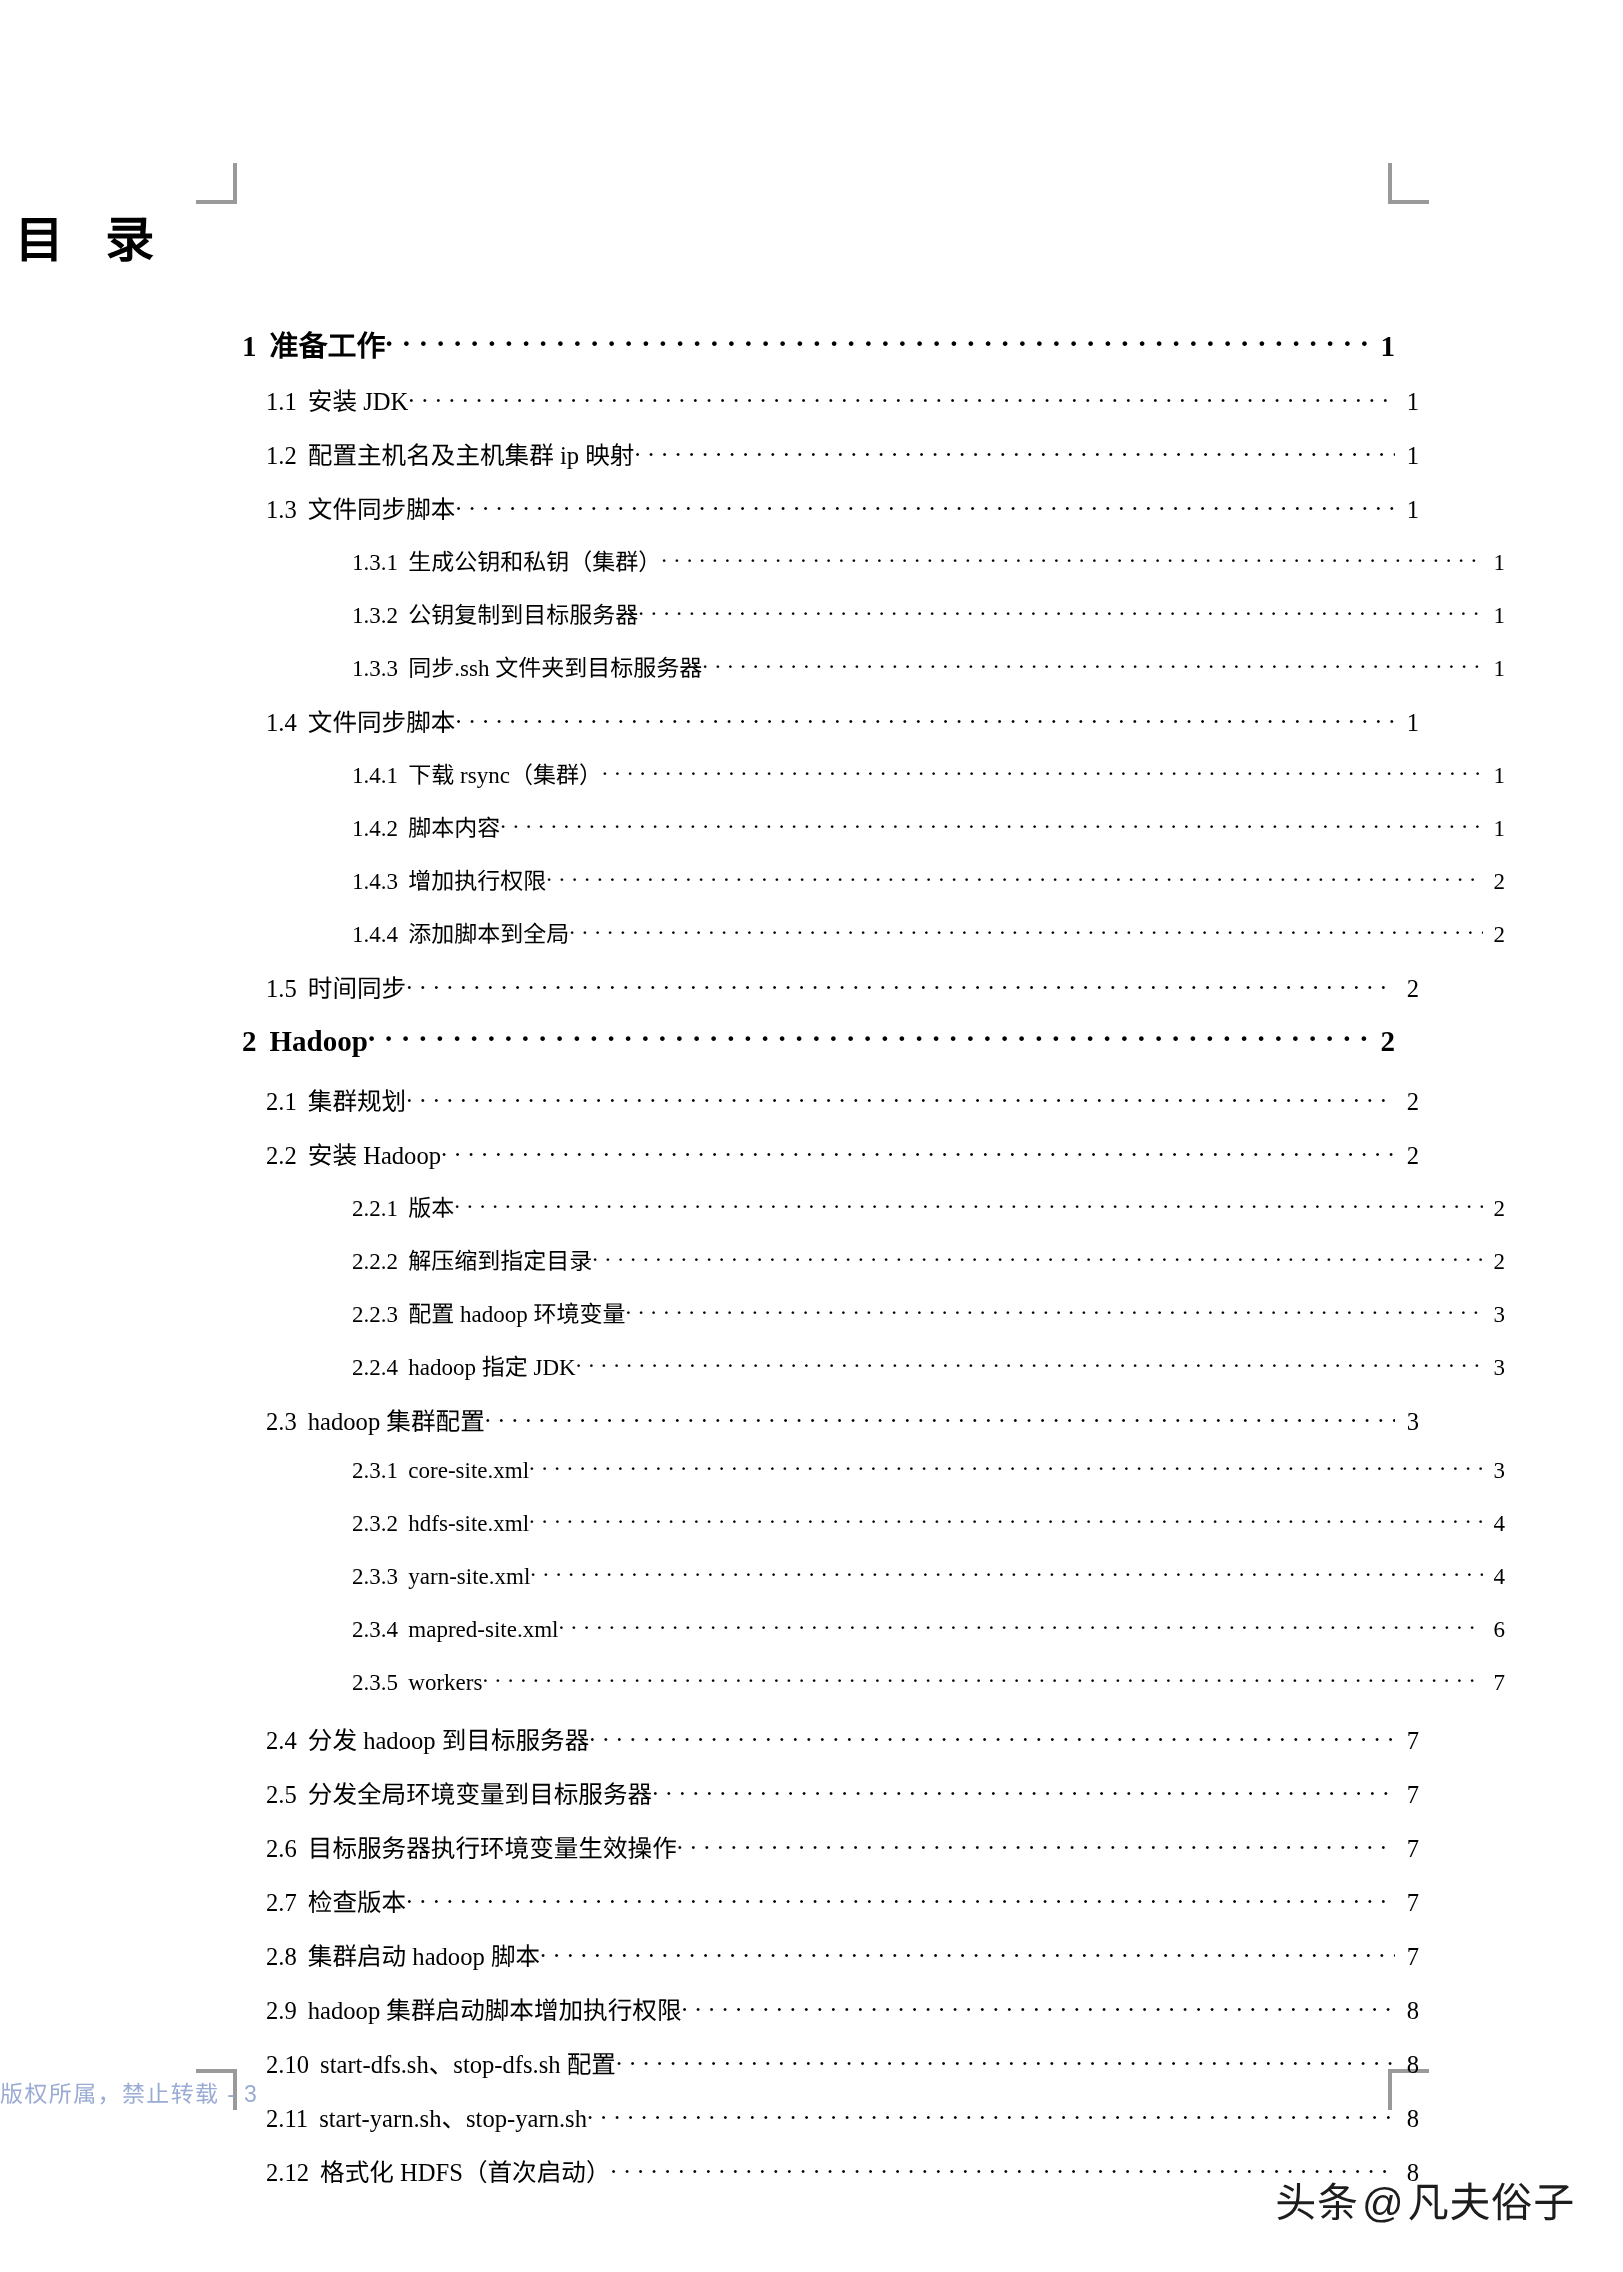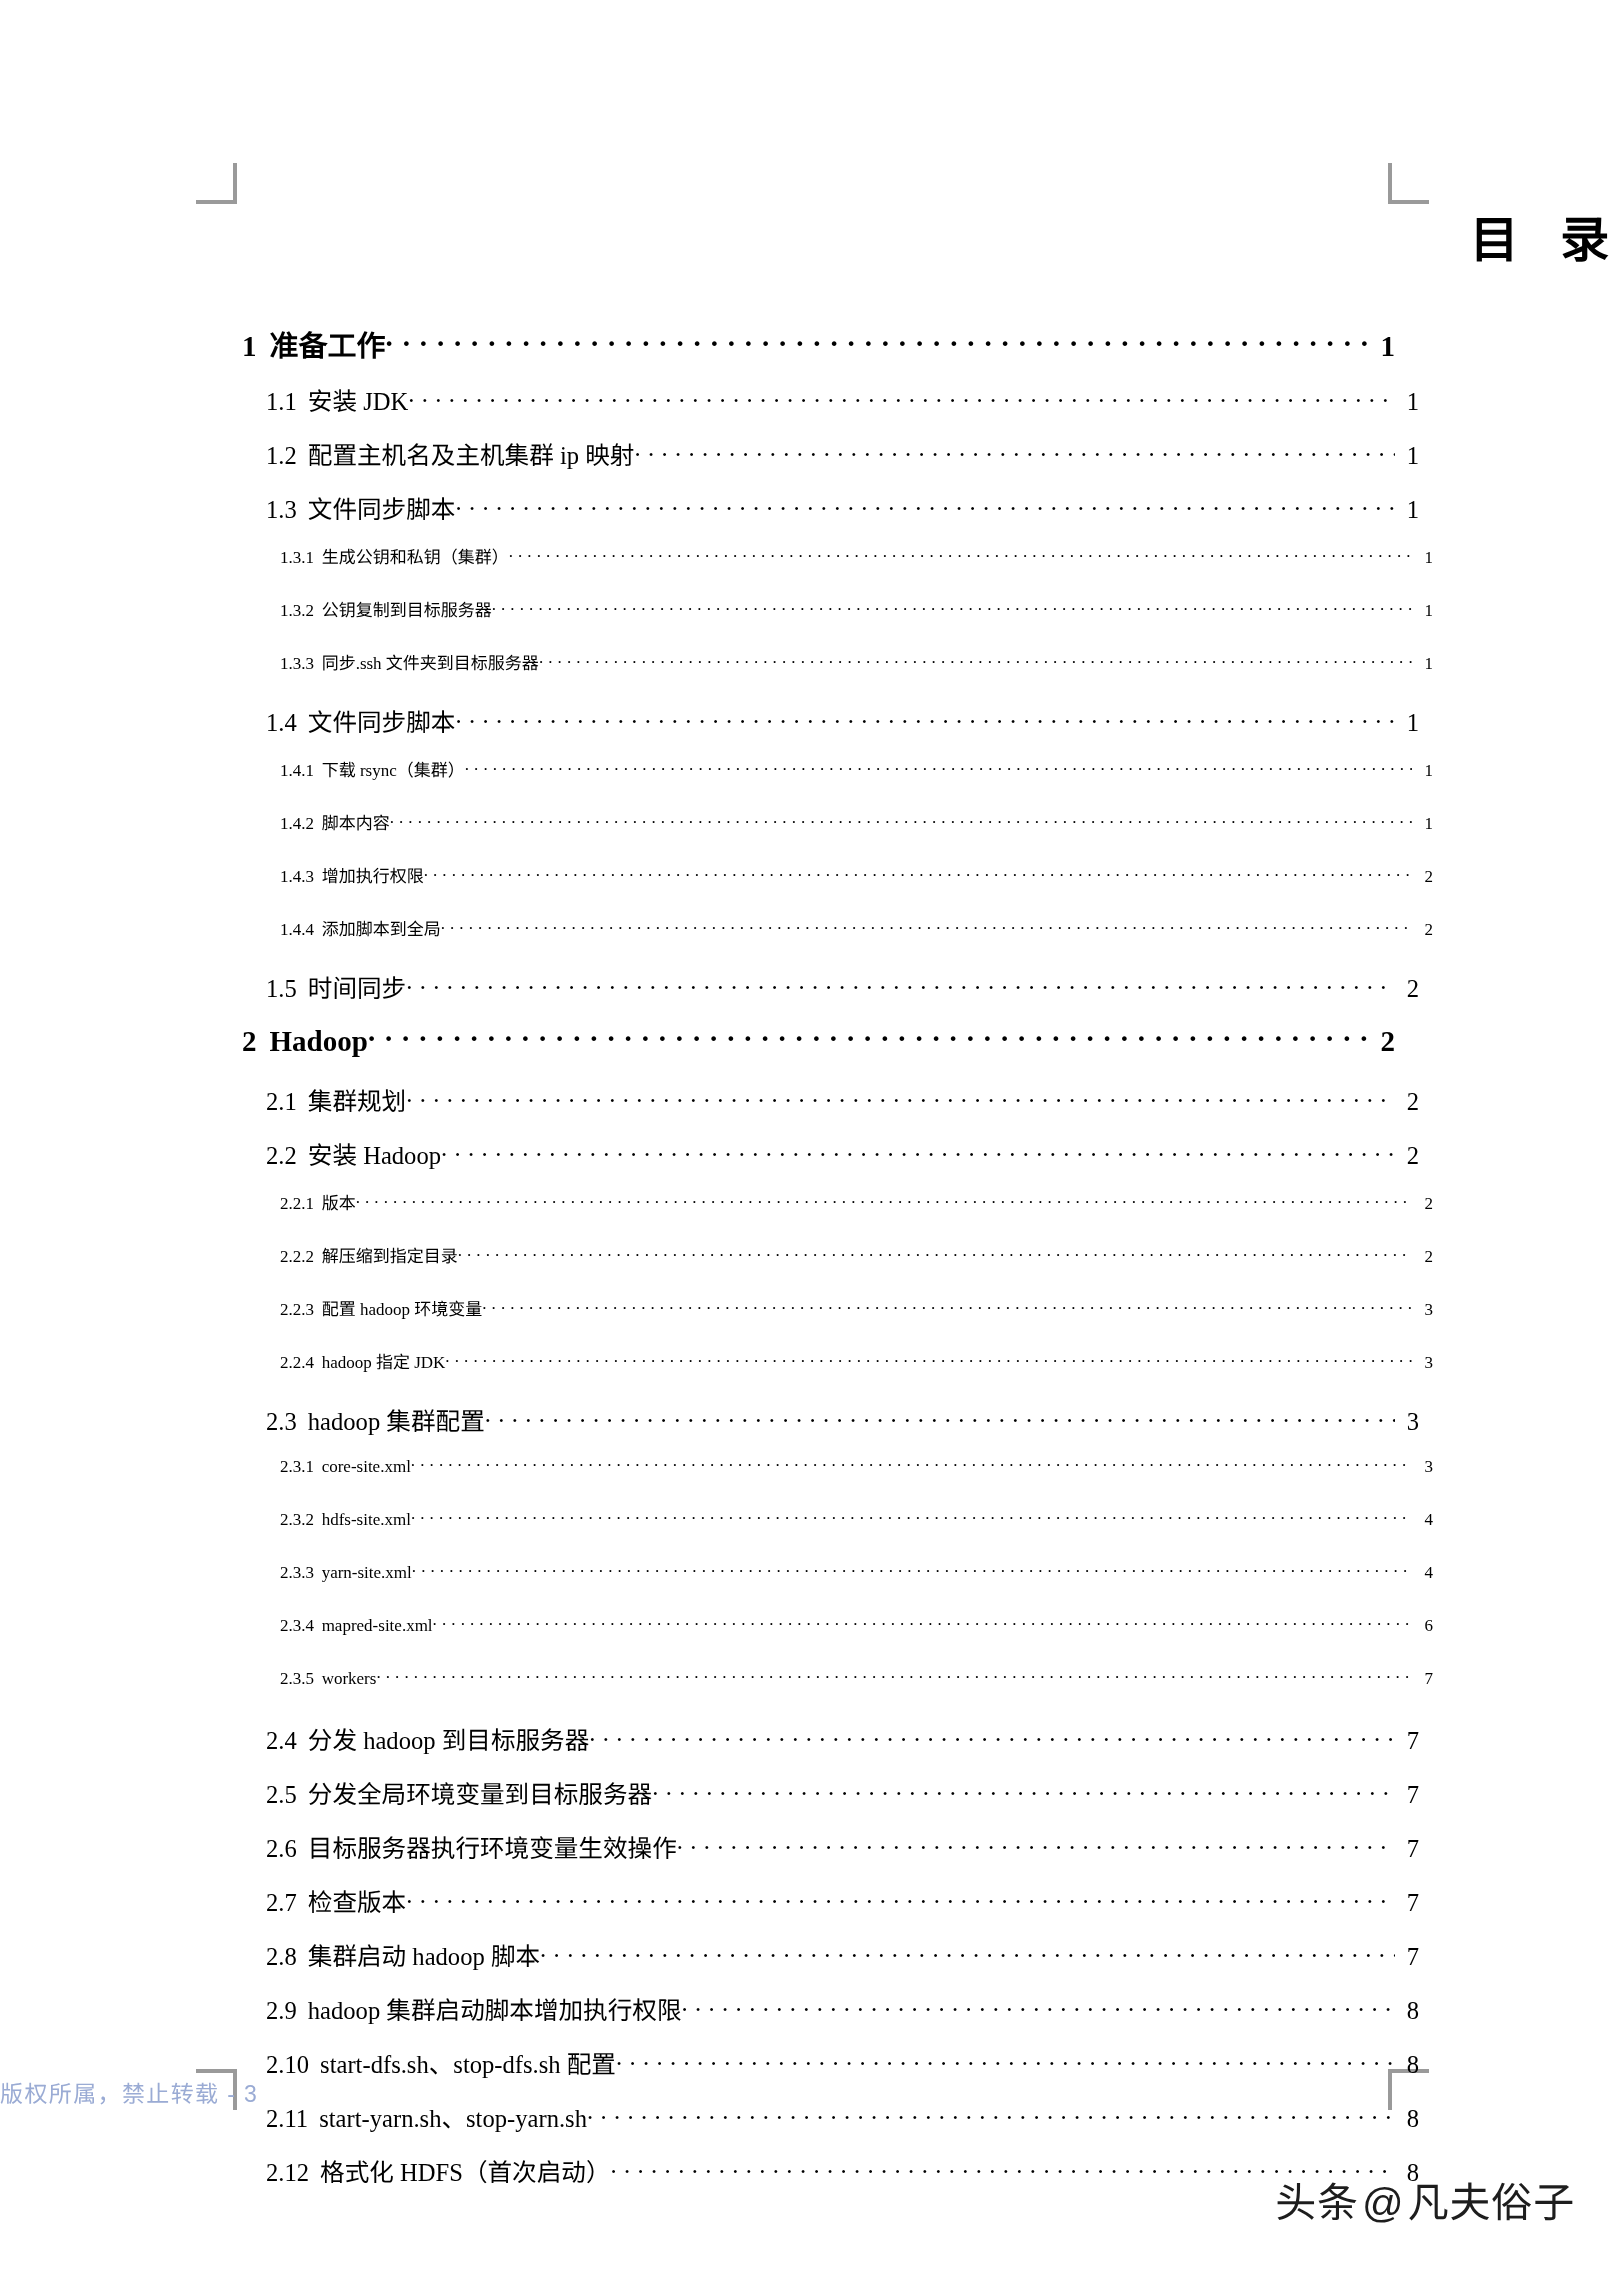--- a/index.html
+++ b/index.html
@@ -52,21 +52,21 @@
   .crop-br { left: 1388px; top: 2069px; }
   .crop-br::before { right: 0; top: 0; }
   .crop-br::after  { left: 0;  bottom: 0; }
 
   
   .doc-title {
     position: absolute;
     left: 0;
     right: 0;
     top: 200px;
-    text-align: right;
+    text-align: left;
     font-size: 49px;
     font-weight: bold;
     letter-spacing: 0.30em;
     text-indent: 0.30em;
     color: #000000;
     font-family: "Liberation Serif", "DejaVu Serif", serif;
   }
 
   
   .toc {
@@ -132,23 +132,23 @@
   .lvl2 {
     font-size: 24.6px;
     font-weight: normal;
     margin-left: 24px;
     height: 54px;
   }
   .lvl2 .toc-page { min-width: 17.4px; }
 
   
   .lvl3 {
-    font-size: 17px;
+    font-size: 23px;
     font-weight: normal;
-    margin-left: 38px;
+    margin-left: 110px;
     height: 53px;
   }
   .lvl3 .toc-page { min-width: 16.6px; }
 
   
 
   
   .footer {
     position: absolute;
     left: 0;

